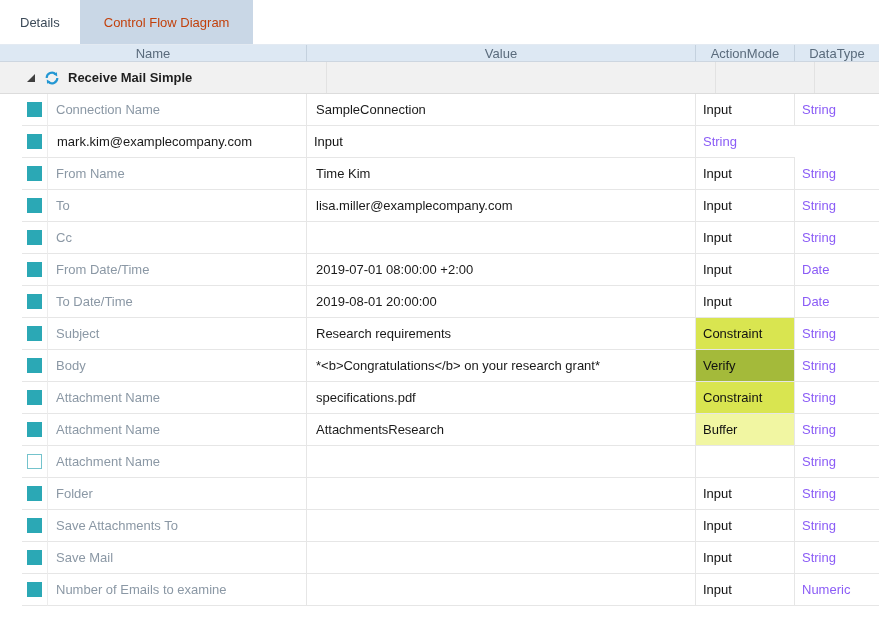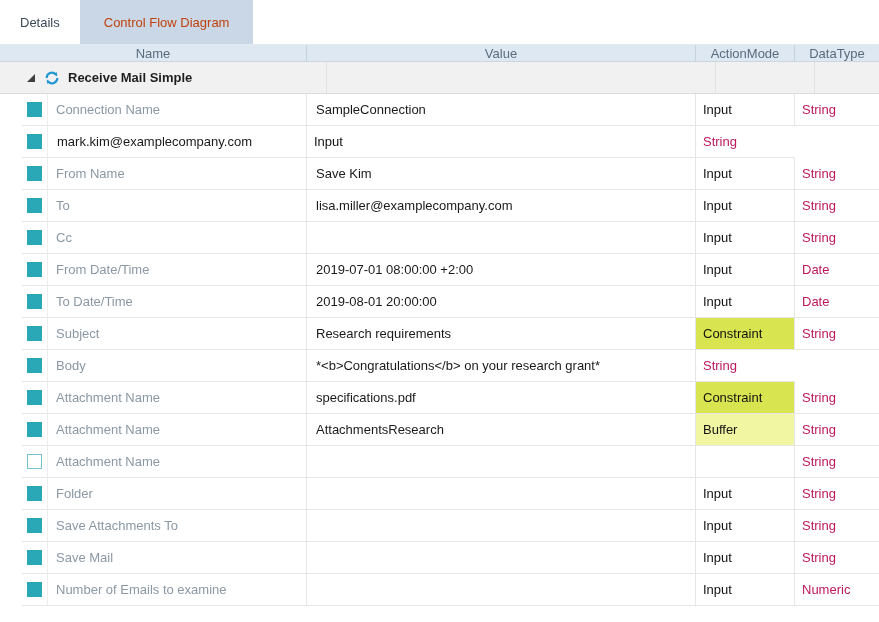--- a/index.html
+++ b/index.html
@@ -42,21 +42,21 @@
   .row{display:grid;grid-template-columns:22px 26px 259px 389px 99px 84px;height:32px;}
   .cell{display:flex;align-items:center;font-size:13px;border-bottom:1px solid #e6e6e6;overflow:hidden;white-space:nowrap;}
   .cell.gutter{border-bottom:none;}
   .cbcell{padding-left:5px;border-right:1px solid #ededed;}
   .checkbox{width:15px;height:15px;display:inline-block;}
   .checkbox.checked{background:var(--teal);border:1px solid var(--teal);}
   .checkbox.unchecked{background:#fff;border:1px solid var(--teal-light);}
   .name-cell{color:#8b98a5;padding-left:8px;border-right:1px solid #e6e6e6;}
   .value-cell{color:#1a1a1a;padding-left:9px;border-right:1px solid #e6e6e6;}
   .action-cell{color:#111;padding-left:7px;border-right:1px solid #e6e6e6;}
-  .type-cell{color:#be185d;padding-left:7px;}
+  .type-cell{color:#8b5cf6;padding-left:7px;}
   .am-constraint{background:var(--c-constraint);}
   .am-verify{background:var(--c-verify);}
   .am-buffer{background:var(--c-buffer);}
 </style>
 </head>
 <body>
 
 <div class="app">
 
   <div class="tabbar">
@@ -110,21 +110,21 @@
         <div class="cell value-cell">mark.kim@examplecompany.com</div>
         <div class="cell action-cell am-none">Input</div>
         <div class="cell type-cell">String</div>
       </div>
       <div class="row">
         <div class="cell gutter"></div>
         <div class="cell cbcell">
           <div class="checkbox checked"></div>
         </div>
         <div class="cell name-cell">From Name</div>
-        <div class="cell value-cell">Save Kim</div>
+        <div class="cell value-cell">Time Kim</div>
         <div class="cell action-cell am-none">Input</div>
         <div class="cell type-cell">String</div>
       </div>
       <div class="row">
         <div class="cell gutter"></div>
         <div class="cell cbcell">
           <div class="checkbox checked"></div>
         </div>
         <div class="cell name-cell">To</div>
         <div class="cell value-cell">lisa.miller@examplecompany.com</div>
@@ -171,20 +171,21 @@
         <div class="cell action-cell am-constraint">Constraint</div>
         <div class="cell type-cell">String</div>
       </div>
       <div class="row">
         <div class="cell gutter"></div>
         <div class="cell cbcell">
           <div class="checkbox checked"></div>
         </div>
         <div class="cell name-cell">Body</div>
         <div class="cell value-cell">*&lt;b&gt;Congratulations&lt;/b&gt; on your research grant*</div>
+        <div class="cell action-cell am-verify">Verify</div>
         <div class="cell type-cell">String</div>
       </div>
       <div class="row">
         <div class="cell gutter"></div>
         <div class="cell cbcell">
           <div class="checkbox checked"></div>
         </div>
         <div class="cell name-cell">Attachment Name</div>
         <div class="cell value-cell">specifications.pdf</div>
         <div class="cell action-cell am-constraint">Constraint</div>

